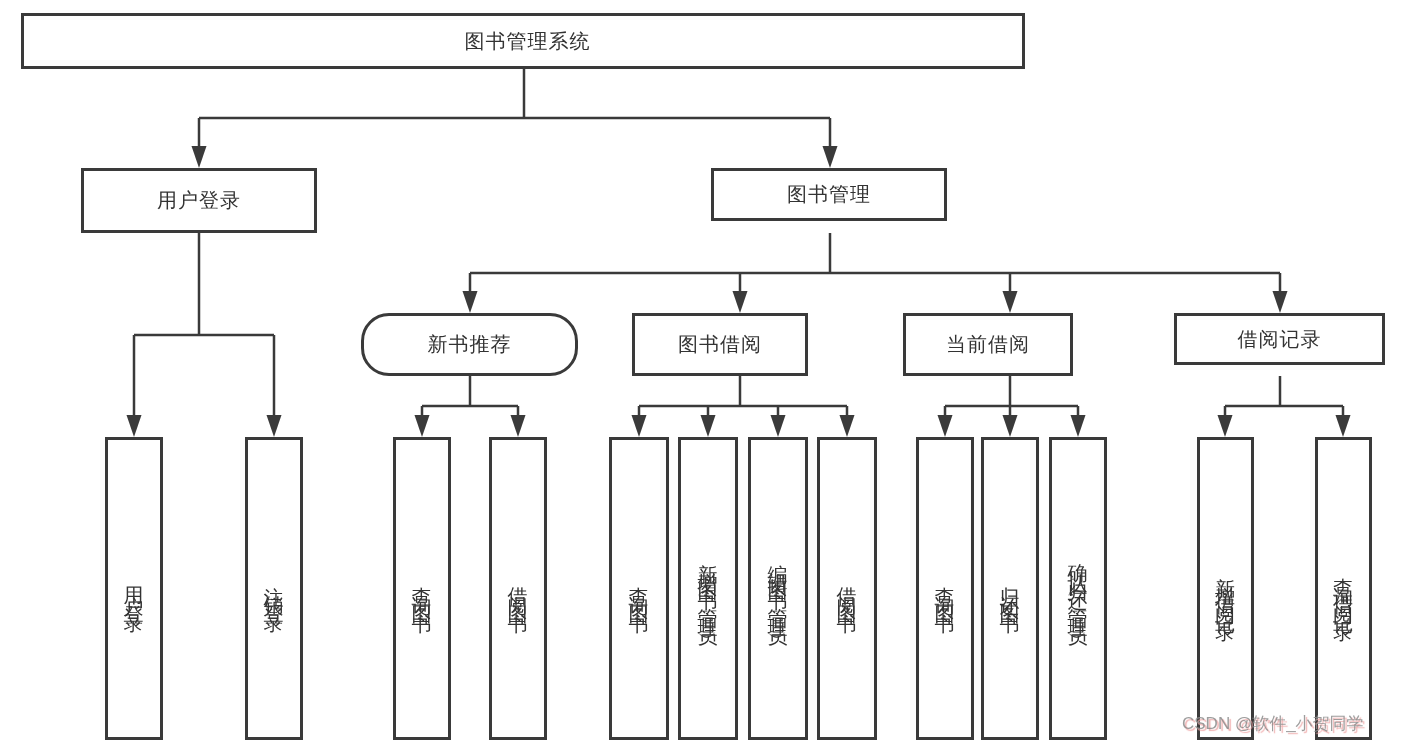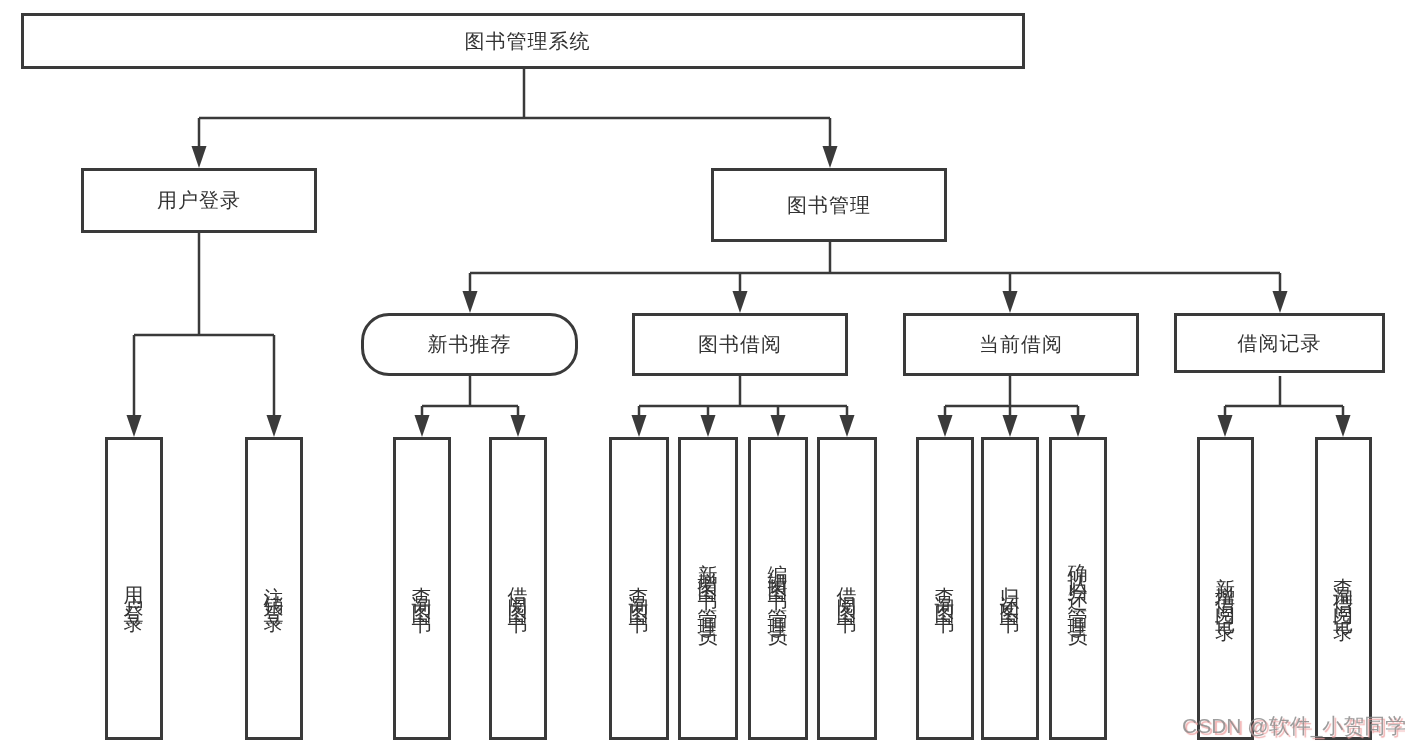--- a/index.html
+++ b/index.html
@@ -17,21 +17,21 @@
     font-size:20px; color:#333333; letter-spacing:1px;
   }
   .leaf { border-width:3px; }
   .vtext {
     writing-mode:vertical-rl; text-orientation:mixed;
     letter-spacing:9px; line-height:1.1; font-size:20px;
     white-space:nowrap;
   }
   .watermark {
     position:absolute; left:1182px; top:712px; z-index:6;
-    font-size:21px; white-space:nowrap;
+    font-size:17px; white-space:nowrap;
     color:rgba(140,140,140,0.85);
     text-shadow:2px 2px 1px rgba(238,165,165,0.85);
   }
 </style>
 </head>
 <body>
 
 <div class="canvas">
 
   <svg class="connectors" width="1405" height="747" viewBox="0 0 1405 747">
@@ -95,26 +95,26 @@
       <polygon points="1002.5,415 1017.5,415 1010,437"></polygon>
       <polygon points="1070.5,415 1085.5,415 1078,437"></polygon>
       <polygon points="1217.5,415 1232.5,415 1225,437"></polygon>
       <polygon points="1335.5,415 1350.5,415 1343,437"></polygon>
     </g>
   </svg>
 
   <div class="box" style="left:21px; top:13px; width:1004px; height:56px;padding-left:9px;">图书管理系统</div>
 
   <div class="box" style="left:81px; top:168px; width:236px; height:65px;">用户登录</div>
-  <div class="box" style="left:711px; top:168px; width:236px; height:74px;">图书管理</div>
+  <div class="box" style="left:711px; top:168px; width:236px; height:53px;">图书管理</div>
 
   <div class="box" style="left:361px; top:313px; width:217px; height:63px;border-radius:28px;">新书推荐</div>
-  <div class="box" style="left:632px; top:313px; width:216px; height:63px;">图书借阅</div>
-  <div class="box" style="left:903px; top:313px; width:236px; height:63px;">当前借阅</div>
-  <div class="box" style="left:1174px; top:313px; width:211px; height:60px;">借阅记录</div>
+  <div class="box" style="left:632px; top:313px; width:176px; height:63px;">图书借阅</div>
+  <div class="box" style="left:903px; top:313px; width:170px; height:63px;">当前借阅</div>
+  <div class="box" style="left:1174px; top:313px; width:211px; height:52px;">借阅记录</div>
 
   <div class="box leaf" style="left:105px; top:437px; width:58px; height:303px;">
     <span class="vtext">用户登录</span>
   </div>
   <div class="box leaf" style="left:245px; top:437px; width:58px; height:303px;">
     <span class="vtext">注销登录</span>
   </div>
 
   <div class="box leaf" style="left:393px; top:437px; width:58px; height:303px;">
     <span class="vtext">查询图书</span>

